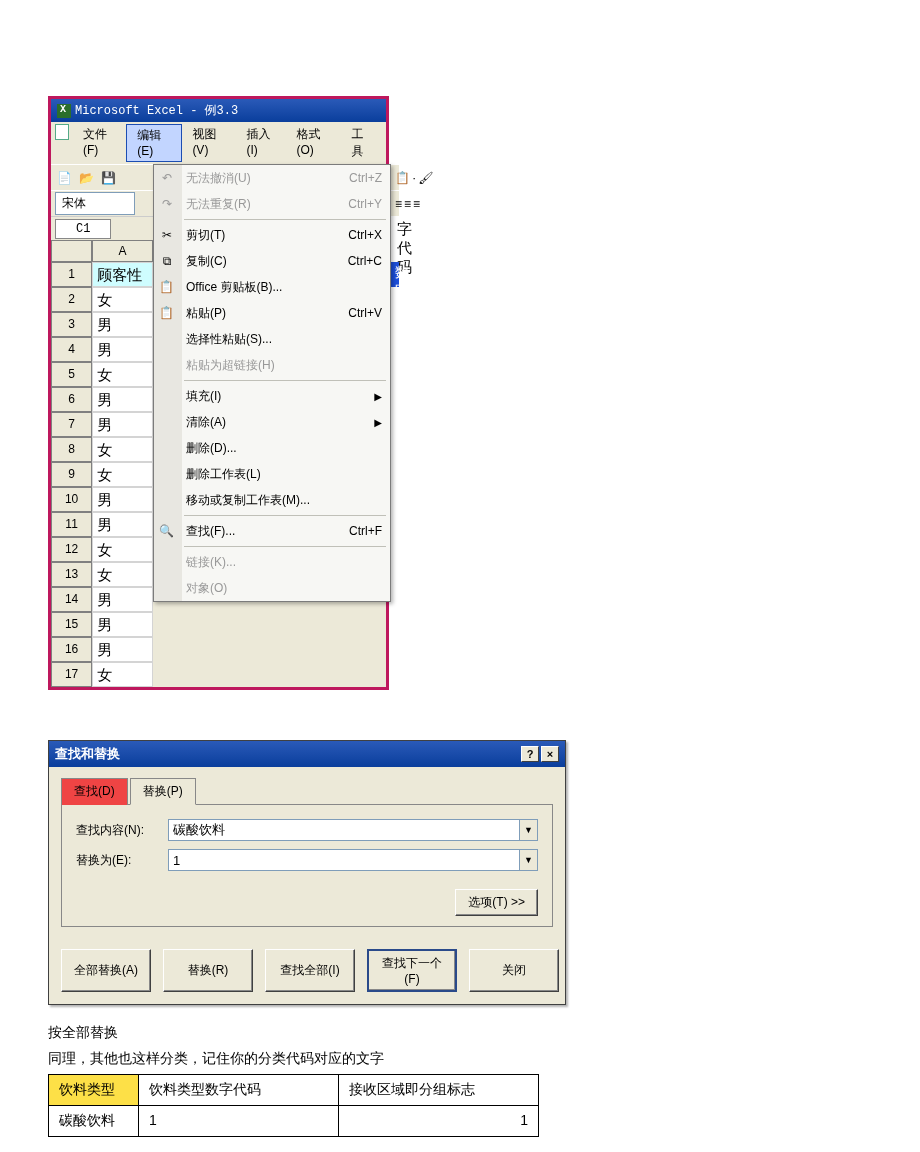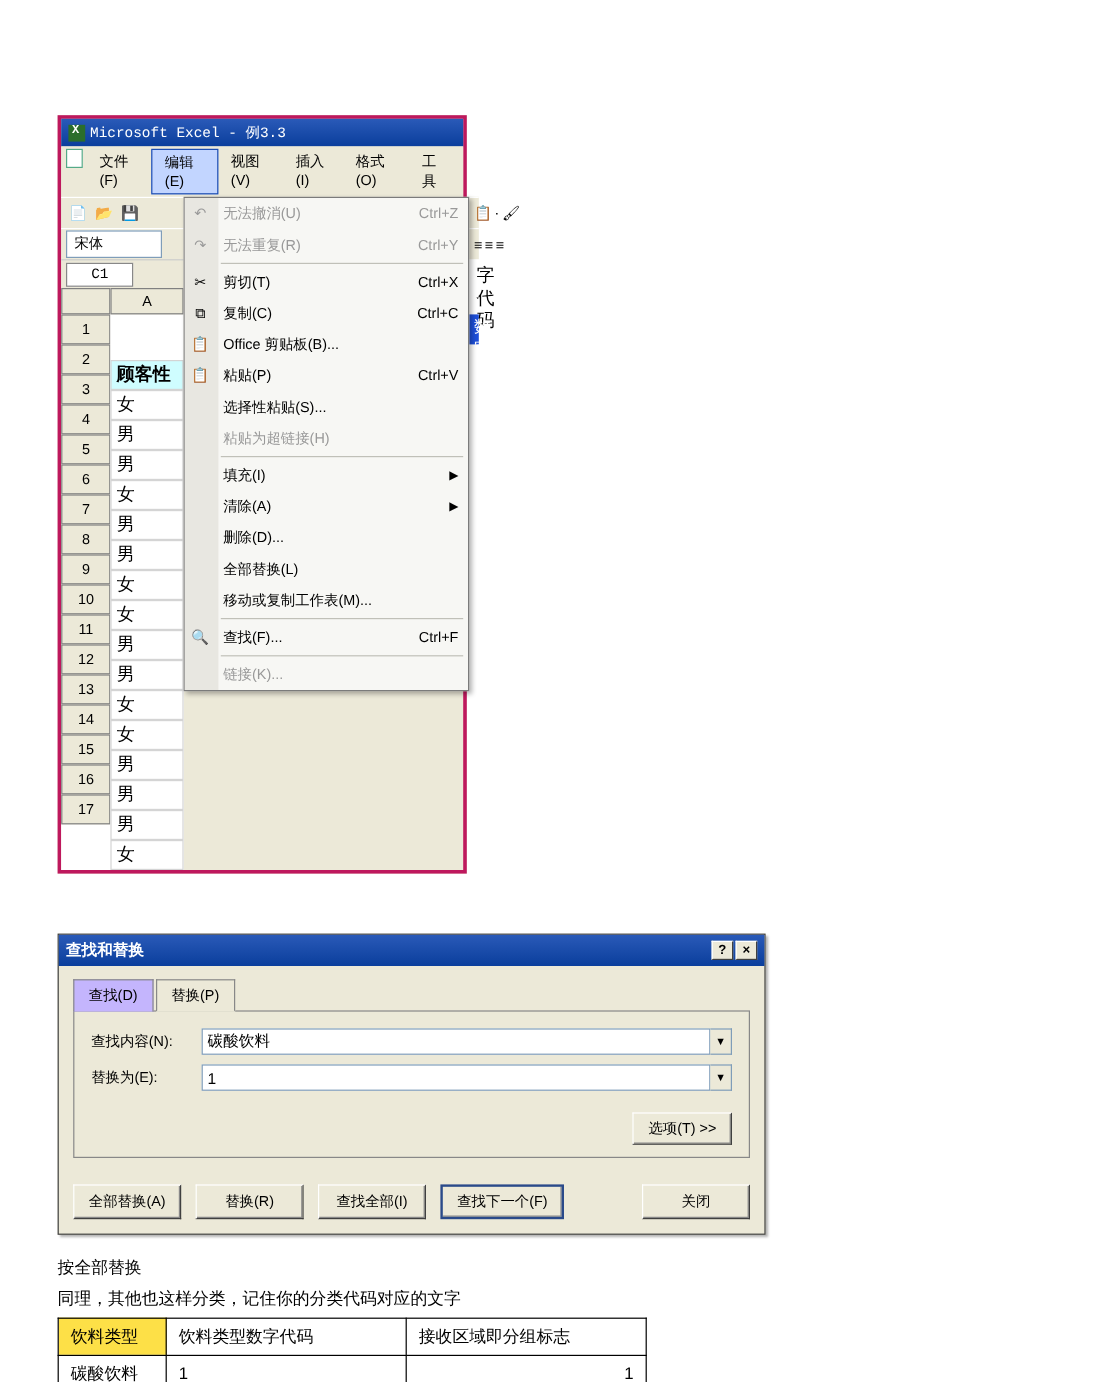--- a/index.html
+++ b/index.html
@@ -22,44 +22,44 @@
   .namebox-row { display: flex; align-items: center; background: #ece9d8; border-top: 1px solid #ccc; height: 24px; }
   .namebox { background: #fff; border: 1px solid #888; padding: 2px 20px; margin: 2px 4px; font-family: Liberation Mono, monospace; font-size: 12px; }
   
   .sheet-area { display: flex; background: #fff; position: relative; }
   .rowhdr-col { width: 42px; }
   .row-hdr { border: 1px solid #808080; background: #ece9d8; text-align: center; font-size: 12px; font-family: Arial; height: 25px; line-height: 23px; }
   .corner { height: 22px; border: 1px solid #808080; background: #ece9d8; }
   .col-a-hdr { height: 22px; border: 1px solid #808080; background: #ece9d8; text-align: center; font-family: Arial; font-size: 12px; line-height: 20px; }
   .col-a { width: 62px; background: #fff; }
   .cell { height: 25px; border: 1px solid #d4d4d4; padding: 2px 4px; font-size: 15px; line-height: 20px; }
-  .cell.header-cell { background: #cffdff; font-weight: bold; margin-top: 38px; }
+  .cell.header-cell { background: #cffdff; font-weight: normal; }
   
   .dropdown-menu {
     position: absolute; top: 23px; left: 102px; width: 238px; background: #f7f7f4;
     border: 1px solid #7b7b7b; box-shadow: 2px 2px 4px rgba(0,0,0,0.3); z-index: 10;
   }
   .dropdown-menu .icon-strip { position: absolute; left: 0; top: 0; bottom: 0; width: 28px; background: #e8e7e1; }
   .dmi { display: flex; align-items: center; height: 26px; padding: 0 8px 0 32px; font-size: 12px; position: relative; cursor: pointer; }
   .dmi.disabled { color: #999; }
   .dmi.sel { background: #2a5ab8; color: #fff; }
   .dmi .shortcut { margin-left: auto; font-family: Arial; }
   .dmi .arrow { margin-left: auto; font-size: 10px; }
   .dsep { height: 1px; background: #c0c0b8; margin: 2px 4px 2px 30px; }
   .dmi .micon { position: absolute; left: 4px; width: 18px; height: 18px; display: flex; align-items: center; justify-content: center; font-size: 12px; }
 
   
-  .dialog-wrap { margin: 50px 0 0 8px; width: 590px; }
+  .dialog-wrap { margin: 50px 0 0 8px; width: 518px; }
   .dialog { background: #ece9d8; border: 1px solid #404040; box-shadow: 2px 2px 2px rgba(0,0,0,0.3); }
   .dialog-title { background: linear-gradient(#2a5ab8, #0a3e9c); color: #fff; font-size: 13px; font-weight: bold; padding: 4px 6px; display: flex; align-items: center; }
   .dialog-title .controls { margin-left: auto; display: flex; gap: 2px; }
   .dialog-title .controls .sysbtn { width: 18px; height: 16px; background: #ece9d8; border: 1px solid #fff; border-right-color: #404040; border-bottom-color: #404040; color: #000; font-size: 11px; font-weight: bold; text-align: center; line-height: 14px; }
   .dialog-body { padding: 10px 12px 12px; }
   .tabs { display: flex; margin-bottom: 0; }
-  .tab { padding: 4px 12px; font-size: 12px; background: #c4b5fd; border: 1px solid #888; border-bottom: none; margin-right: 2px; position: relative; top: 1px; }
+  .tab { padding: 4px 12px; font-size: 12px; background: #ef4444; border: 1px solid #888; border-bottom: none; margin-right: 2px; position: relative; top: 1px; }
   .tab.active { background: #ece9d8; z-index: 2; border-bottom: 1px solid #ece9d8; }
   .tab-panel { border: 1px solid #888; padding: 14px 14px 10px; background: #ece9d8; }
   .form-row { display: flex; align-items: center; margin-bottom: 8px; }
   .form-row .lbl { width: 92px; font-size: 12px; }
   .combo { flex: 1; display: flex; }
   .combo input { flex: 1; border: 1px solid #7f9db9; padding: 2px 4px; font-size: 13px; height: 22px; }
   .combo .drop { width: 18px; height: 22px; background: #ece9d8; border: 1px solid #7f9db9; border-left: none; text-align: center; font-size: 9px; line-height: 20px; }
   .options-row { text-align: right; margin-top: 18px; }
   .std-btn { background: #ece9d8; border: 1px solid #404040; border-top-color: #fff; border-left-color: #fff; padding: 4px 12px; font-size: 12px; cursor: pointer; font-family: inherit; box-shadow: inset -1px -1px 0 #888; }
   .dialog-buttons { display: flex; gap: 12px; padding: 10px 12px 12px; justify-content: flex-start; }
@@ -194,34 +194,37 @@
             <span class="arrow">▶</span>
           </div>
         <div class="dmi">
             <span>清除(A)</span>
             <span class="arrow">▶</span>
           </div>
         <div class="dmi">
             <span>删除(D)...</span>
           </div>
         <div class="dmi">
-            <span>全部替换(L)</span>
+            <span>删除工作表(L)</span>
           </div>
         <div class="dmi">
             <span>移动或复制工作表(M)...</span>
           </div>
         <div class="dsep"></div>
         <div class="dmi">
             <span class="micon">🔍</span>
             <span>查找(F)...</span>
             <span class="shortcut">Ctrl+F</span>
           </div>
         <div class="dsep"></div>
         <div class="dmi disabled">
             <span>链接(K)...</span>
+          </div>
+        <div class="dmi disabled">
+            <span>对象(O)</span>
           </div>
       </div>
 
       <div style="position:absolute; left:238px; top:0; right:0;">
         <div class="toolbar-row">
           <span class="tbtn">📋</span>
           <span>·</span>
           <span class="tbtn">🖌</span>
         </div>
         <div class="toolbar-row">

